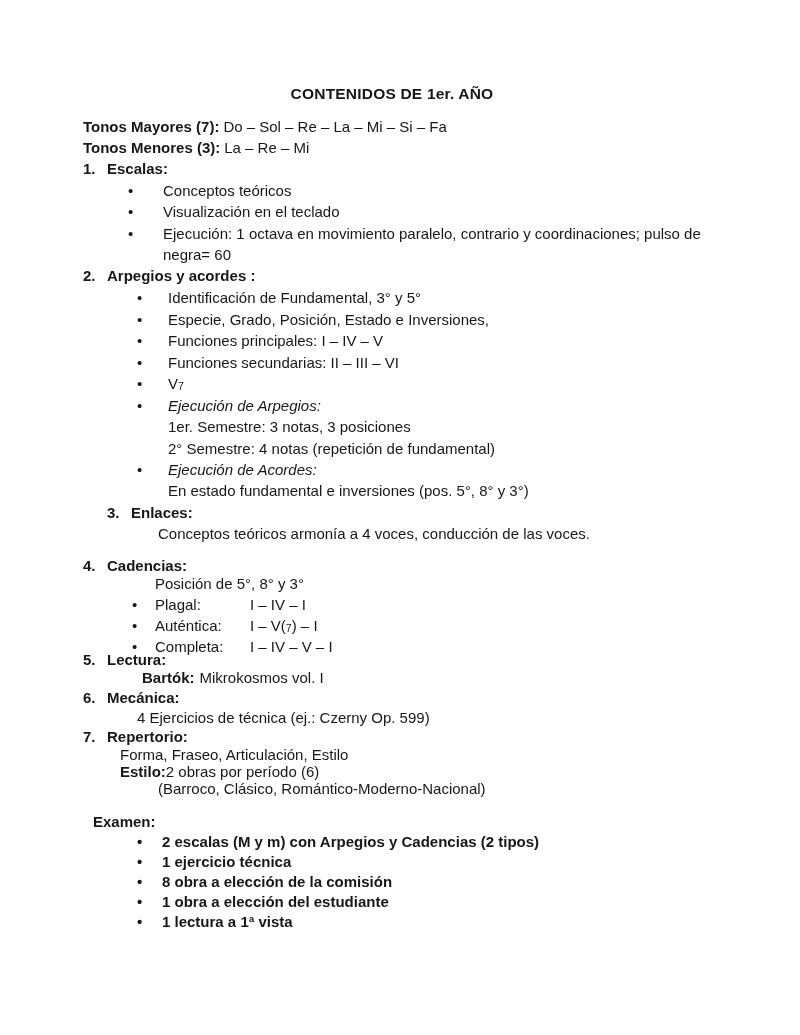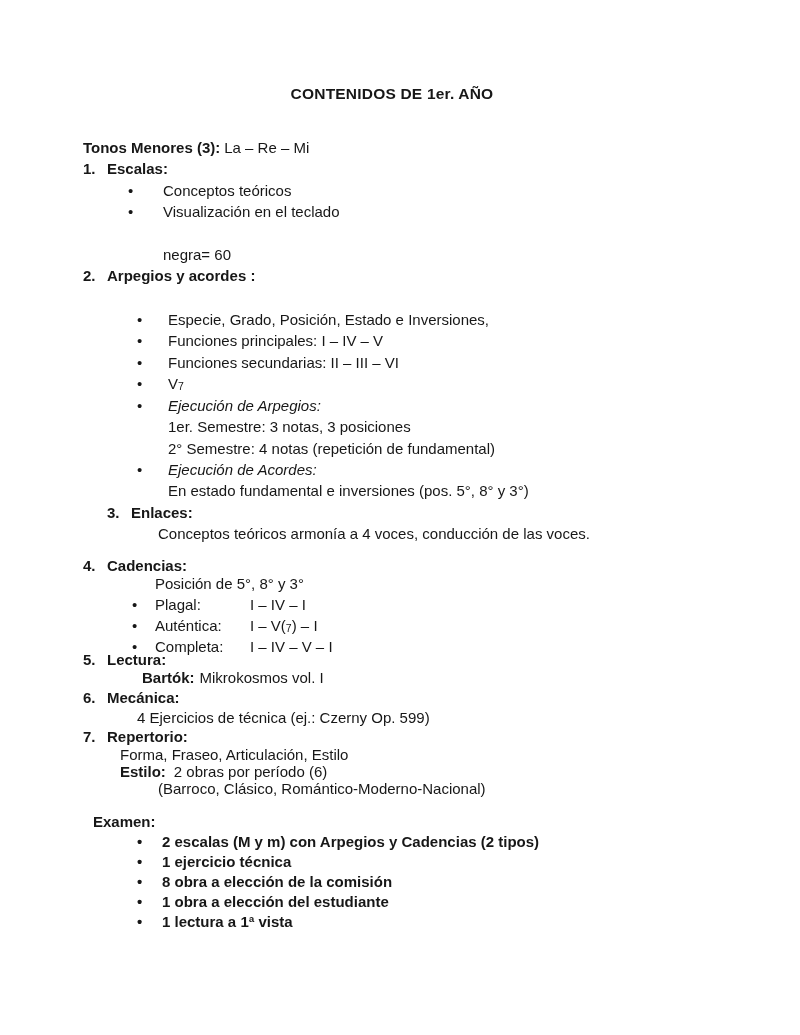--- a/index.html
+++ b/index.html
@@ -11,38 +11,41 @@
   .ln { position:absolute; white-space:pre; line-height:19px; }
   .title { left:0; width:100%; text-align:center; font-weight:700; font-size:15.5px; letter-spacing:0.2px; }
   .b { font-weight:700; }
   .i { font-style:italic; }
   .num { display:inline-block; width:24px; }
   .blt { display:inline-block; }
   .w35 { width:35px; } .w31 { width:31px; } .w23 { width:23px; } .w25 { width:25px; }
   .cadlab { display:inline-block; width:95px; }
   .gap { margin-left:4px; }
   .gap5 { margin-left:5px; }
-  .gap8 { margin-left:8px; }
+  .gap8 { }
   .s7 { font-size:10.5px; position:relative; top:1px; }
 </style>
 </head>
 <body>
 
 <div class="page">
 
   <div class="ln title" style="top:84px;">CONTENIDOS DE 1er. AÑO</div>
 
+  <div class="ln" style="top:117px; left:83px;"><span class="b">Tonos Mayores (7):</span><span class="gap">Do – Sol – Re – La – Mi – Si – Fa</span></div>
   <div class="ln" style="top:138px; left:83px;"><span class="b">Tonos Menores (3):</span><span class="gap">La – Re – Mi</span></div>
 
   <div class="ln b" style="top:159px; left:83px;"><span class="num">1.</span><span>Escalas:</span></div>
   <div class="ln" style="top:181px; left:128px;"><span class="blt w35">•</span><span>Conceptos teóricos</span></div>
   <div class="ln" style="top:202px; left:128px;"><span class="blt w35">•</span><span>Visualización en el teclado</span></div>
+  <div class="ln" style="top:224px; left:128px;"><span class="blt w35">•</span><span>Ejecución: 1 octava en movimiento paralelo, contrario y coordinaciones; pulso de</span></div>
   <div class="ln" style="top:245px; left:163px;">negra= 60</div>
 
   <div class="ln b" style="top:266px; left:83px;"><span class="num">2.</span><span>Arpegios y acordes :</span></div>
+  <div class="ln" style="top:288px; left:137px;"><span class="blt w31">•</span><span>Identificación de Fundamental, 3° y 5°</span></div>
   <div class="ln" style="top:331px; left:137px;"><span class="blt w31">•</span><span>Funciones principales: I – IV – V</span></div>
   <div class="ln" style="top:310px; left:137px;"><span class="blt w31">•</span><span>Especie, Grado, Posición, Estado e Inversiones,</span></div>
   <div class="ln" style="top:353px; left:137px;"><span class="blt w31">•</span><span>Funciones secundarias: II – III – VI</span></div>
   <div class="ln" style="top:374px; left:137px;"><span class="blt w31">•</span><span><span>V</span><span class="s7">7</span></span></div>
   <div class="ln" style="top:396px; left:137px;"><span class="blt w31">•</span><span class="i">Ejecución de Arpegios:</span></div>
   <div class="ln" style="top:417px; left:168px;">1er. Semestre: 3 notas, 3 posiciones</div>
   <div class="ln" style="top:439px; left:168px;">2° Semestre: 4 notas (repetición de fundamental)</div>
   <div class="ln" style="top:460px; left:137px;"><span class="blt w31">•</span><span class="i">Ejecución de Acordes:</span></div>
   <div class="ln" style="top:481px; left:168px;">En estado fundamental e inversiones (pos. 5°, 8° y 3°)</div>
 

